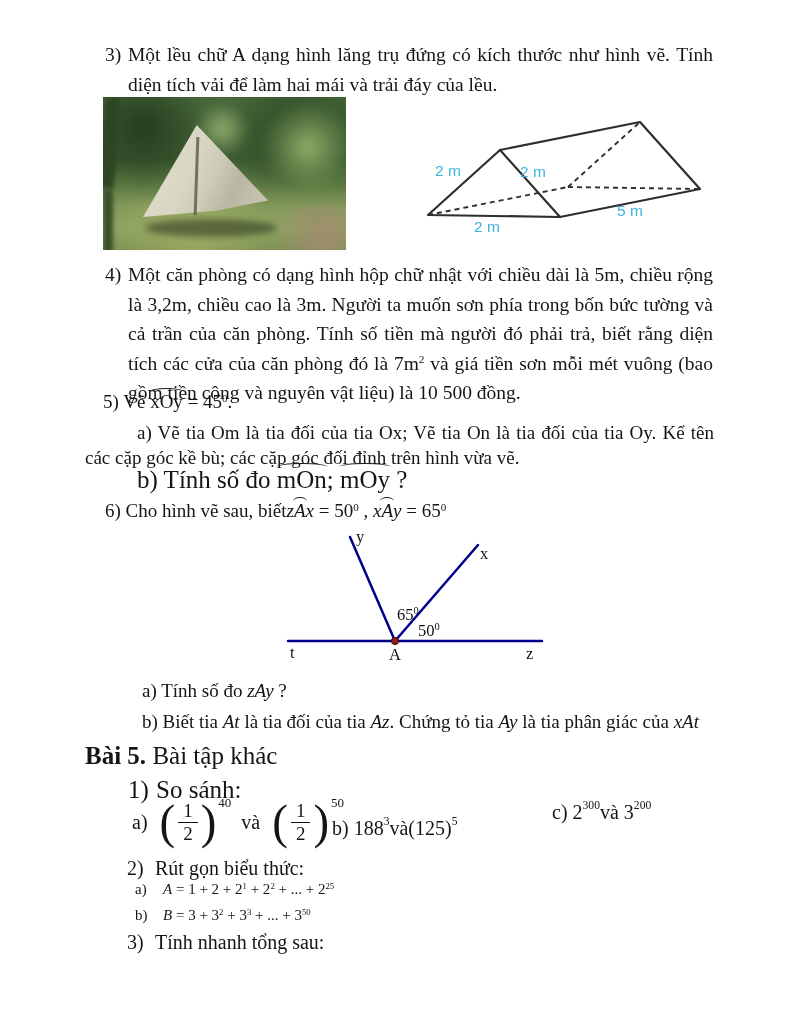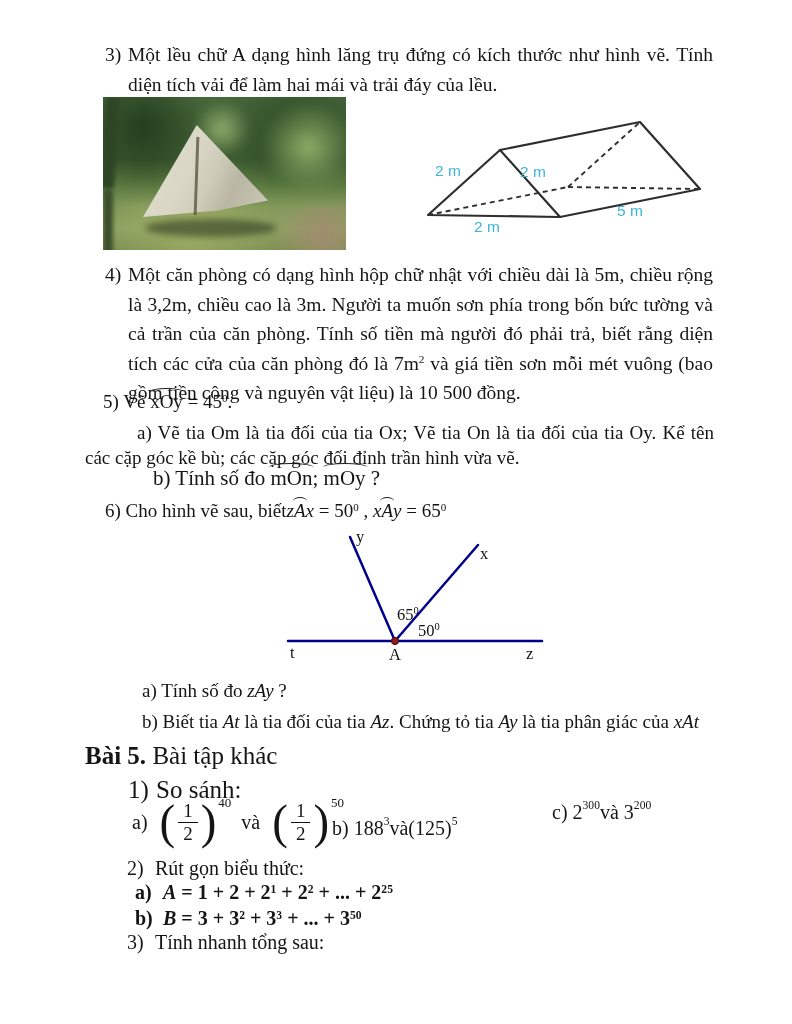--- a/index.html
+++ b/index.html
@@ -39,21 +39,21 @@
   
   .fracrow{position:absolute;top:797px;left:0;width:792px;height:62px;font-size:20px;}
   .cmp{position:absolute;display:flex;align-items:center;white-space:nowrap;}
   .clabel{margin-right:11px;}
   .pfrac{display:inline-flex;align-items:center;}
   .paren{font-size:47px;font-weight:300;line-height:1;margin:0 1px;transform:scaleY(1.02);}
   .fstack{display:inline-flex;flex-direction:column;align-items:center;font-size:19px;line-height:1.18;margin:0 2px;}
   .fnum{padding:0 5px;border-bottom:1.4px solid #111;}
   .fexp{font-size:13px;position:relative;top:-20px;left:1px;}
   .cand{margin:0 11px;}
-  .mrow{position:absolute;font-size:20px;white-space:nowrap;font-weight:bold;}
+  .mrow{position:absolute;font-size:15px;white-space:nowrap;}
   .mlabel{display:inline-block;width:28px;}
 </style>
 </head>
 <body>
 
 <div class="page">
 
   <div class="para" style="top:40px;">
     <span class="pnum">3)</span>
     <span class="ptext">Một lều chữ A dạng hình lăng trụ đứng có kích thước như hình vẽ. Tính diện tích vải để làm hai mái và trải đáy của lều.</span>
@@ -90,22 +90,22 @@
       <text x="217" y="113" fill="#3cb4dc">5 m</text>
     </g>
   </svg>
 
   <div class="para" style="top:260px;">
     <span class="pnum">4)</span>
     <span class="ptext"><span>Một căn phòng có dạng hình hộp chữ nhật với chiều dài là 5m, chiều rộng là 3,2m, chiều cao là 3m. Người ta muốn sơn phía trong bốn bức tường và cả trần của căn phòng. Tính số tiền mà người đó phải trả, biết rằng diện tích các cửa của căn phòng đó là 7m</span><sup>2</sup><span> và giá tiền sơn mỗi mét vuông (bao gồm tiền công và nguyên vật liệu) là 10 500 đồng.</span></span>
   </div>
 
   <div class="line" style="left:103px;top:391px;font-size:19px;"><span>5) Vẽ </span><span class="hat">xOy</span><span> = 45</span><sup>0</sup><span>.</span></div>
-  <div class="indent-para" style="top:420px;">a) Vẽ tia Om là tia đối của tia Ox; Vẽ tia On là tia đối của tia Oy. Kể tên các cặp góc kề bù; các cặp góc đối đỉnh trần hình vừa vẽ.</div>
-  <div class="line" style="left:153px;top:466px;font-size:21px;"><span>b) Tính số đo </span><span class="hat">mOn</span><span>; </span><span class="hat">mOy</span><span> ?</span></div>
+  <div class="indent-para" style="top:420px;">a) Vẽ tia Om là tia đối của tia Ox; Vẽ tia On là tia đối của tia Oy. Kể tên các cặp góc kề bù; các cặp góc đối đỉnh trên hình vừa vẽ.</div>
+  <div class="line" style="left:137px;top:466px;font-size:25px;"><span>b) Tính số đo </span><span class="hat">mOn</span><span>; </span><span class="hat">mOy</span><span> ?</span></div>
 
   <div class="line" style="left:105px;top:492px;font-size:19px;margin-top:8px;"><span>6) Cho hình vẽ sau, biết</span><span class="it">z</span><span class="hat it">A</span><span class="it">x</span><span> = 50</span><sup>0</sup><span> , </span><span class="it">x</span><span class="hat it">A</span><span class="it">y</span><span> = 65</span><sup>0</sup></div>
 
   <svg class="figsvg" style="left:268px;top:523px;" width="300" height="152" viewBox="0 0 300 152">
     <g stroke-linecap="round">
       <line x1="20" y1="118" x2="274" y2="118" stroke-width="2.5" stroke="#00008b"></line>
       <line x1="127" y1="118" x2="82" y2="14" stroke-width="2.5" stroke="#00008b"></line>
       <line x1="127" y1="118" x2="210" y2="22" stroke-width="2.5" stroke="#00008b"></line>
     </g>
     <circle cx="127" cy="118" r="3.6" stroke="#4a0a0a" stroke-width="1" fill="#8b1d1d"></circle>

